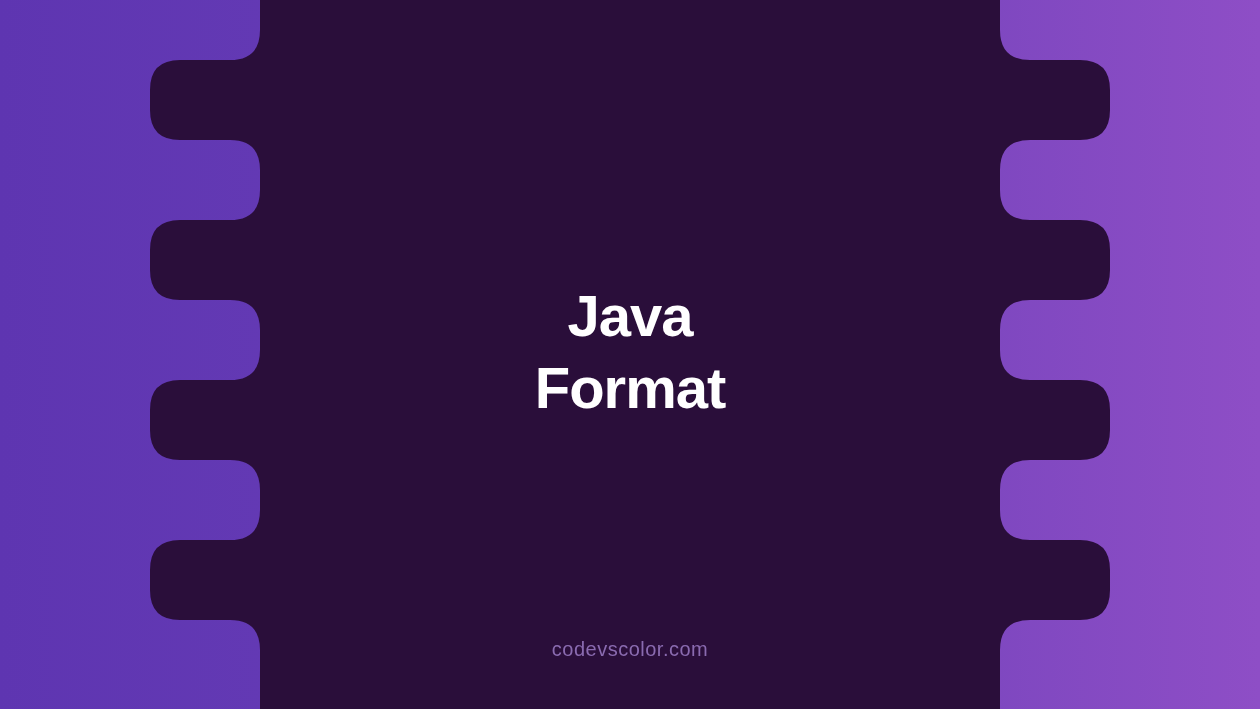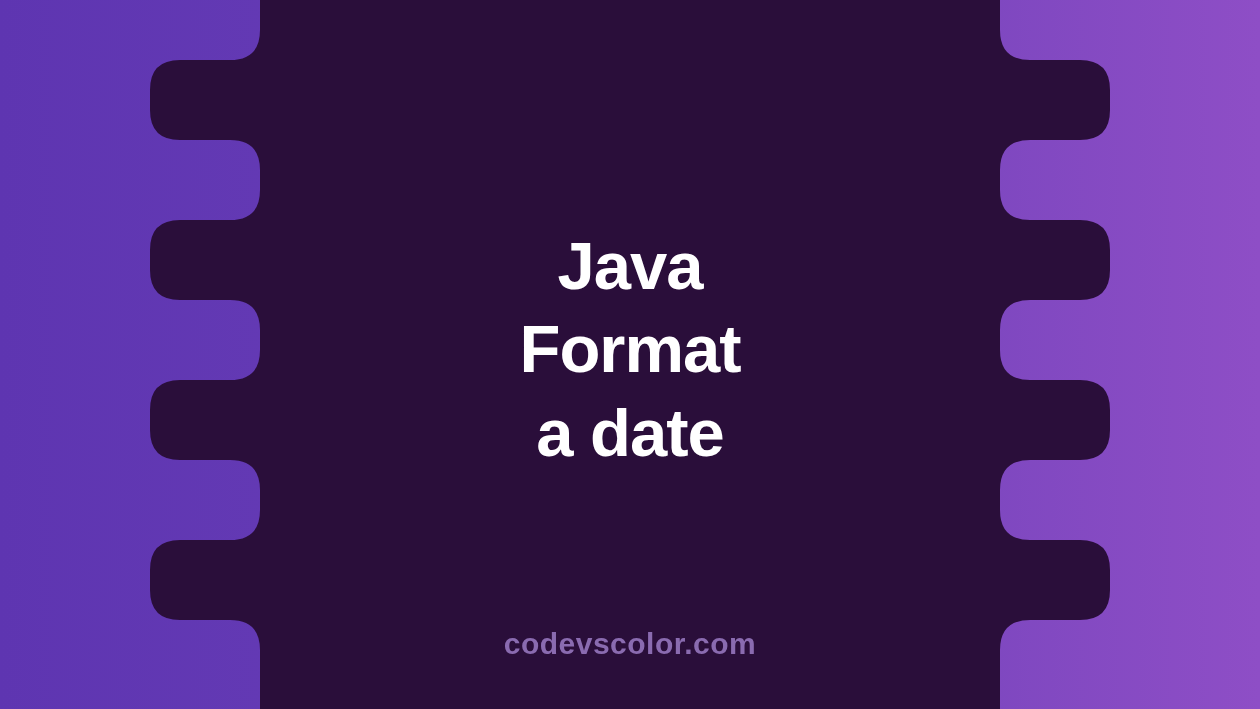--- a/index.html
+++ b/index.html
@@ -35,33 +35,33 @@
       top: 50%;
       left: 50%;
       transform: translate(-50%, -52%);
       text-align: center;
       color: #ffffff;
       font-weight: 700;
       line-height: 1.25;
     }
 
     .title-line {
-      font-size: 67px;
+      font-size: 58px;
       white-space: nowrap;
       letter-spacing: -1px;
     }
 
     .watermark {
       position: absolute;
       bottom: 48px;
       left: 50%;
       transform: translateX(-50%);
       color: #8a6bb0;
-      font-size: 30px;
-      font-weight: 700;
+      font-size: 20px;
+      font-weight: 400;
       letter-spacing: 0.5px;
     }
   </style>
 </head>
 <body>
 
 <div class="canvas">
   <svg class="blob-shape" viewBox="0 0 1260 709" preserveAspectRatio="none">
     <path fill="#2a0e3a" d="
       M 260 0
@@ -143,17 +143,16 @@
       Q 260 60 260 30
 
       L 260 0
       Z
     "></path>
   </svg>
 
   <div class="title-container">
     <div class="title-line">Java</div>
     <div class="title-line">Format</div>
-    <div class="title-line">a date</div>
   </div>
 
   <div class="watermark">codevscolor.com</div>
 </div>
 
 </body></html>

